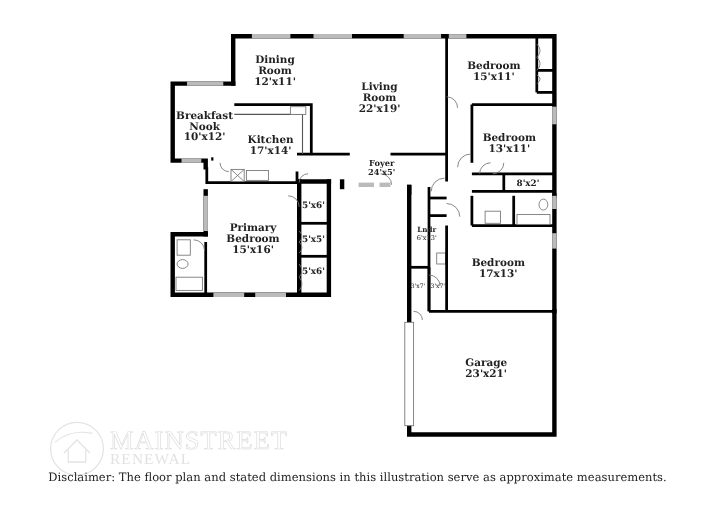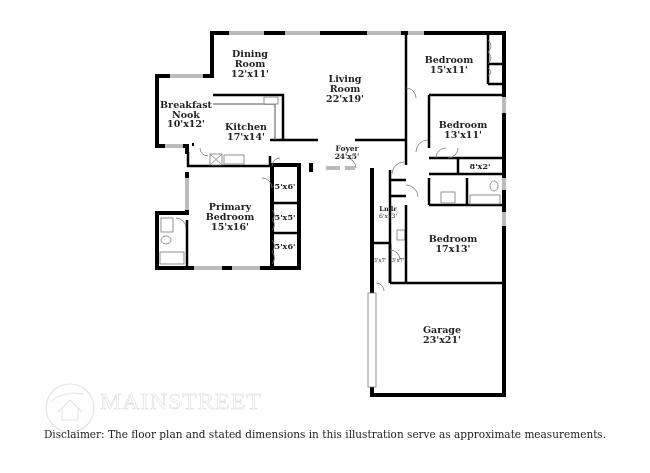--- a/index.html
+++ b/index.html
@@ -191,17 +191,18 @@
   </g>
 </svg>
 
 <svg class="logo" viewBox="0 0 52 52" xmlns="http://www.w3.org/2000/svg">
   <circle cx="26" cy="26" r="24" fill="none" stroke="#e4e4e4" stroke-width="1.2"></circle>
   <path d="M14,30 L26,18 L38,30 M18,27 L18,38 L34,38 L34,27" fill="none" stroke="#e4e4e4" stroke-width="1.2"></path>
   <path d="M6,20 Q20,8 40,12" fill="none" stroke="#e4e4e4" stroke-width="1"></path>
 </svg>
 <div class="brand">
   <div class="l1">MAINSTREET</div>
+  <div class="l2">RENEWAL</div>
 </div>
 
 <div class="disclaimer">
   <div>Disclaimer: The floor plan and stated dimensions in this illustration serve as approximate measurements.</div>
 </div>
 
 </body></html>

